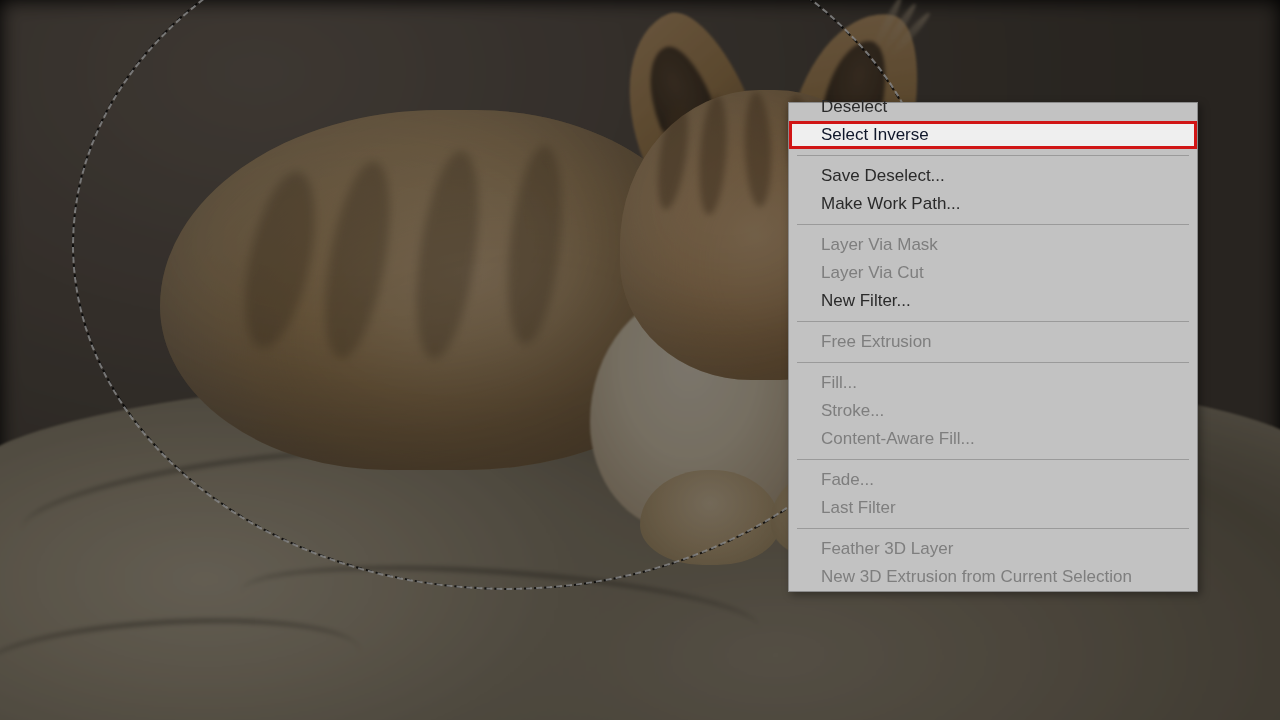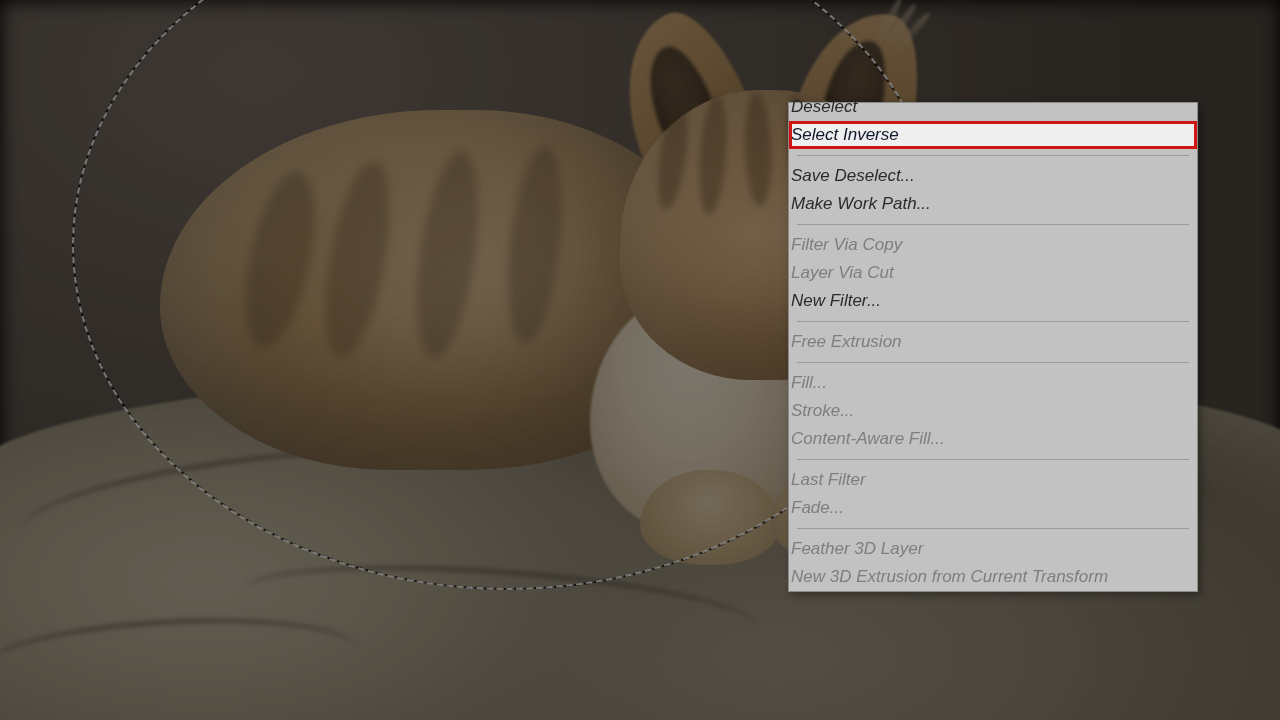--- a/index.html
+++ b/index.html
@@ -213,25 +213,24 @@
       position: absolute;
       left: 788px; top: 102px;
       width: 410px;
       background: #c2c2c2;
       border: 1px solid #8b8b8b;
       box-shadow: 3px 3px 8px rgba(0,0,0,0.35);
       font-size: 17px;
       color: #2a2a2a;
     }
     .menu-item {
-      padding: 3px 18px 3px 2px;
+      padding: 3px 18px 3px 32px;
       line-height: 22px;
       white-space: nowrap;
       overflow: hidden;
-      font-style: italic;
     }
     .menu-item.disabled {
       color: #7e7e7e;
     }
     .menu-item.highlight {
       background: #efefef;
       outline: 3px solid #d01515;
       outline-offset: -3px;
       color: #0f172a;
     }
@@ -297,28 +296,28 @@
 
 <div class="dim"></div>
 
 <div class="context-menu" id="context-menu">
     <div class="menu-item truncated-top">Deselect</div>
     <div class="menu-item highlight">Select Inverse</div>
     <div class="menu-sep"></div>
     <div class="menu-item">Save Deselect...</div>
     <div class="menu-item">Make Work Path...</div>
     <div class="menu-sep"></div>
-    <div class="menu-item disabled">Filter Via Copy</div>
+    <div class="menu-item disabled">Layer Via Mask</div>
     <div class="menu-item disabled">Layer Via Cut</div>
     <div class="menu-item">New Filter...</div>
     <div class="menu-sep"></div>
     <div class="menu-item disabled">Free Extrusion</div>
     <div class="menu-sep"></div>
     <div class="menu-item disabled">Fill...</div>
     <div class="menu-item disabled">Stroke...</div>
     <div class="menu-item disabled">Content-Aware Fill...</div>
     <div class="menu-sep"></div>
+    <div class="menu-item disabled">Fade...</div>
     <div class="menu-item disabled">Last Filter</div>
-    <div class="menu-item disabled">Fade...</div>
     <div class="menu-sep"></div>
     <div class="menu-item disabled">Feather 3D Layer</div>
-    <div class="menu-item disabled">New 3D Extrusion from Current Transform</div>
+    <div class="menu-item disabled">New 3D Extrusion from Current Selection</div>
   </div>
 
 </body></html>

